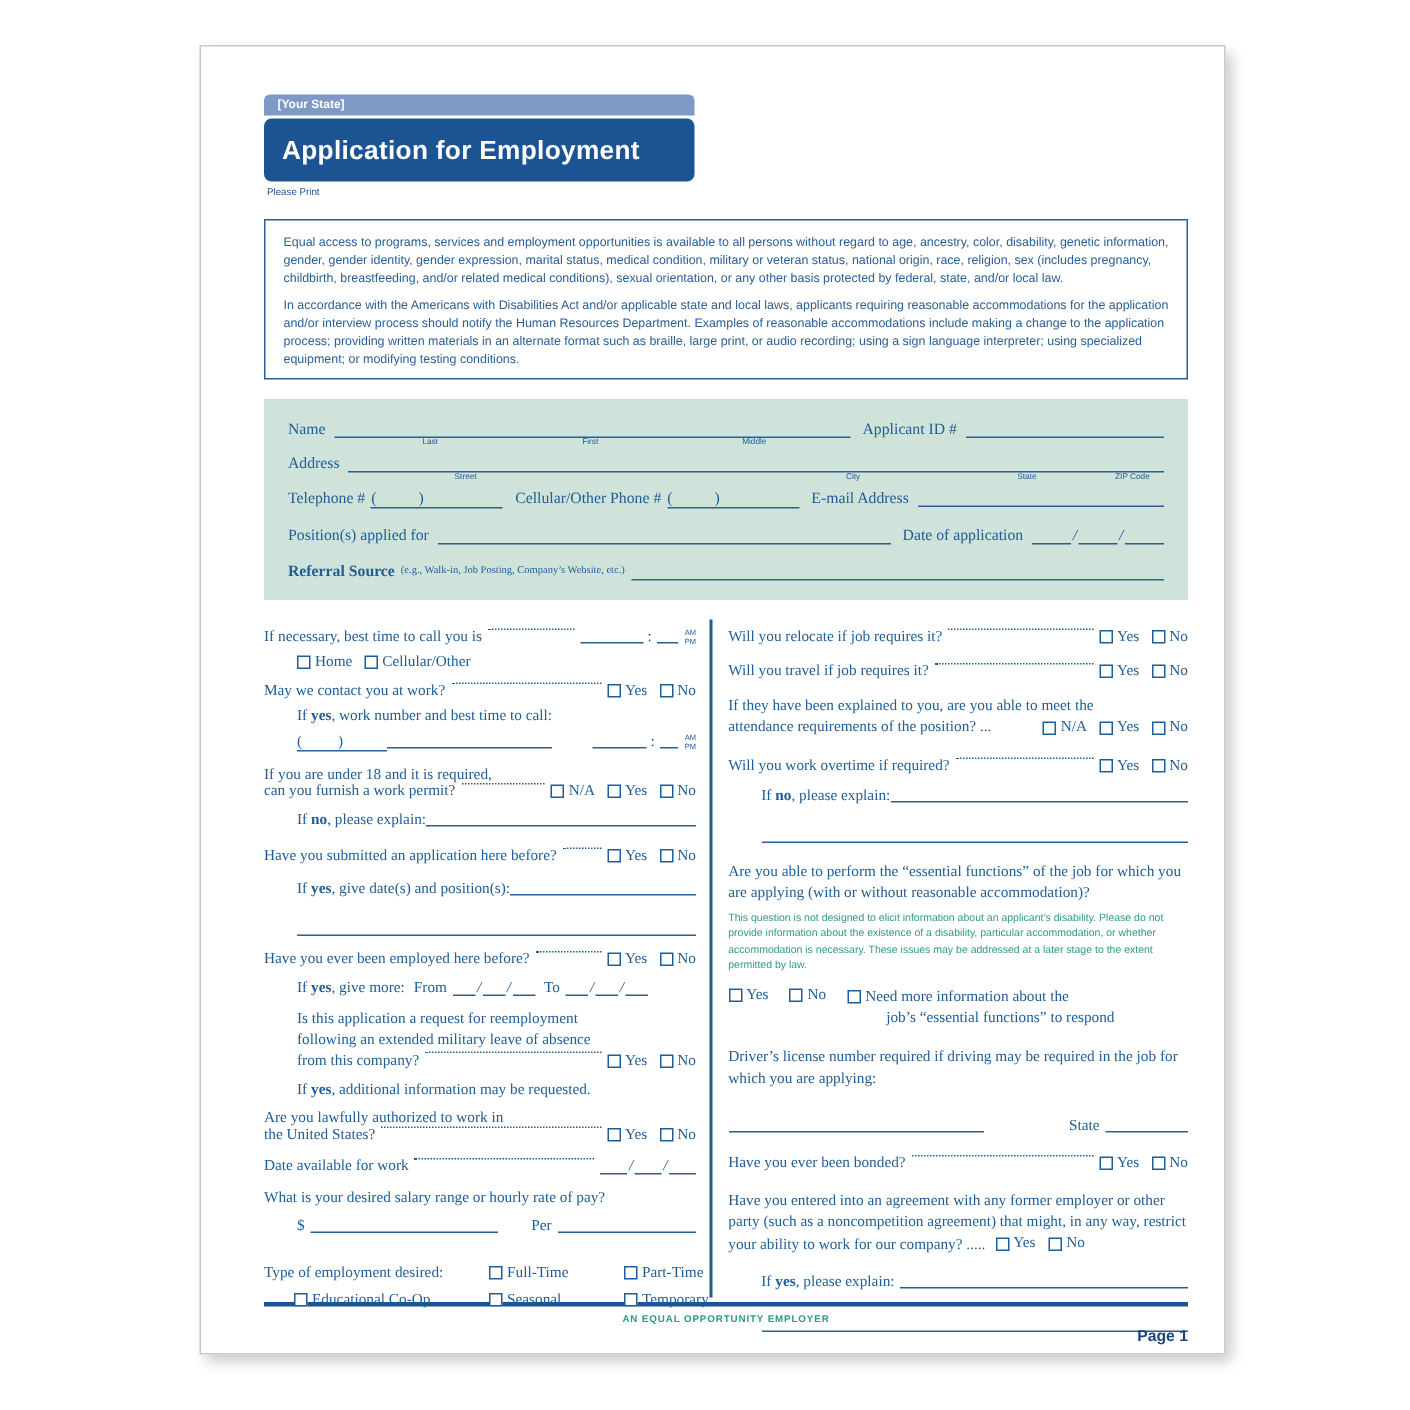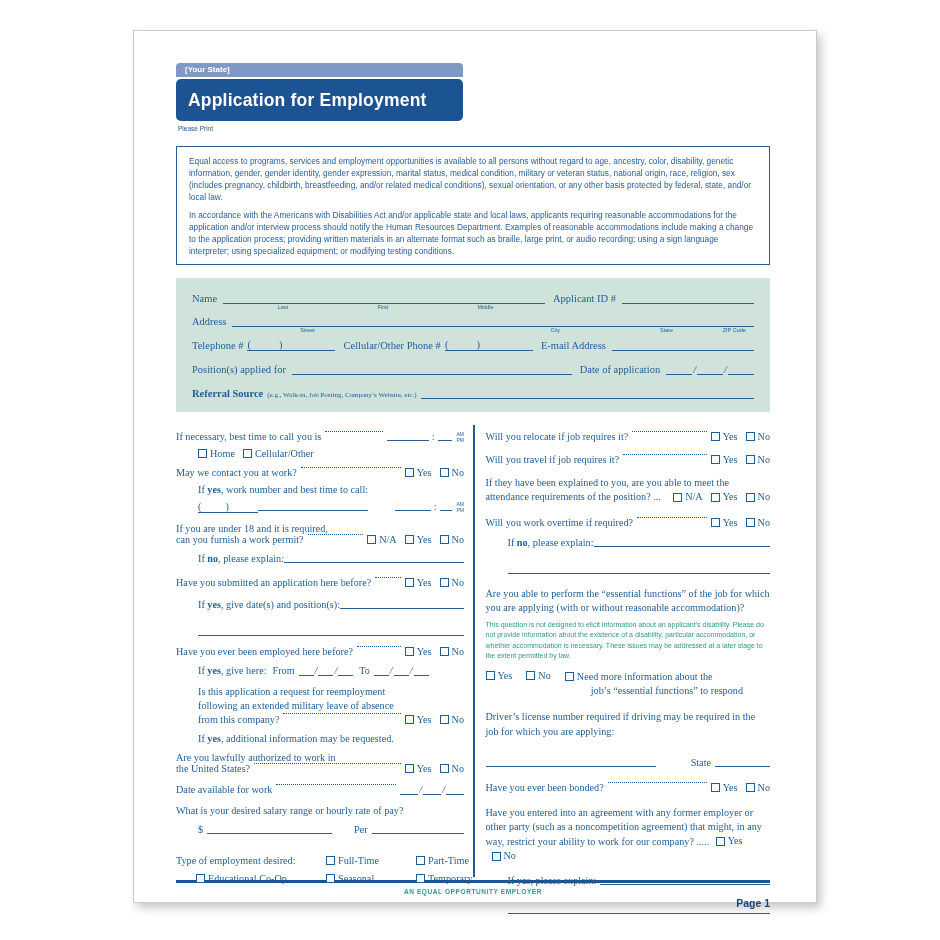--- a/index.html
+++ b/index.html
@@ -1,21 +1,21 @@
 <!DOCTYPE html>
 <html><head>
 <meta charset="utf-8">
 <style>
   html,body { margin:0; padding:0; background:#ffffff; width:940px; height:940px; }
   * { box-sizing:border-box; }
   .sheet {
     position:absolute; left:133px; top:30px; width:684px; height:873px;
     background:#fff; border:1px solid #c9c9c9;
     box-shadow: 4px 5px 9px rgba(0,0,0,.22);
-    padding:32px 46px 0 42px;
+    padding:32px 24px 0 42px;
     font-family:"Liberation Serif", serif; color:#1e5d96;
   }
   
   .state-tab {
     width:287px; height:14px; background:#7e99c5; color:#fff;
     font:bold 8px/14px "Liberation Sans", sans-serif; padding:0 9px;
     border-radius:4px 4px 0 0;
   }
   .title-bar {
     width:287px; height:42px; background:#1b5393; color:#fff;
@@ -28,21 +28,21 @@
     margin-top:14px; border:1.5px solid #2a5e96; padding:8px 12px 7px;
     font:8.3px/1.45 "Liberation Sans", sans-serif; color:#2a5e96;
   }
   .notice p { margin:0 0 6px 0; }
   .notice p:last-child { margin-bottom:0; }
   
   .panel {
     margin-top:13px; background:#cfe3da; padding:15px 16px 13px;
     font-size:10.5px; color:#1e5d96;
   }
-  .prow { display:flex; align-items:flex-end; }
+  .prow { display:flex; align-items:flex-start; }
   .plabel { white-space:nowrap; flex:none; }
   .wline { border-bottom:1px solid #2a5e96; position:relative; height:11px; flex:none; }
   .grow { flex:1 1 auto; }
   .sub { position:absolute; top:100%; font:5.5px "Liberation Sans", sans-serif; font-style:normal; color:#1e5d96; margin-top:1px; white-space:nowrap; }
   .pline { display:inline-flex; border-bottom:1px solid #2a5e96; height:12px; flex:none; }
   .pline span { line-height:11px; }
   .gap4 { width:4px; flex:none; } .gap6 { width:6px; flex:none; } .gap8 { width:8px; flex:none; }
   .bold { font-weight:bold; }
   .hint { font-size:7px; }
   
@@ -268,21 +268,21 @@
             <span class="cb"></span>
             <span>Yes</span>
           </span>
         <span class="cbp mlcb">
             <span class="cb"></span>
             <span>No</span>
           </span>
       </div>
 
       <div class="qrow indent" style="margin-top:8px">
-        <span><span>If</span> <span class="bold">yes</span><span>, give here:</span></span>
+        <span><span>If</span> <span class="bold">yes</span><span>, give more:</span></span>
         <span class="gap6"></span>
           <span>From</span>
           <span class="gap4"></span>
         <span class="dslot">
             <span class="dl" style="width:15px"></span>
             <span class="slash">/</span>
             <span class="dl" style="width:15px"></span>
             <span class="slash">/</span>
             <span class="dl" style="width:15px"></span>
           </span>

